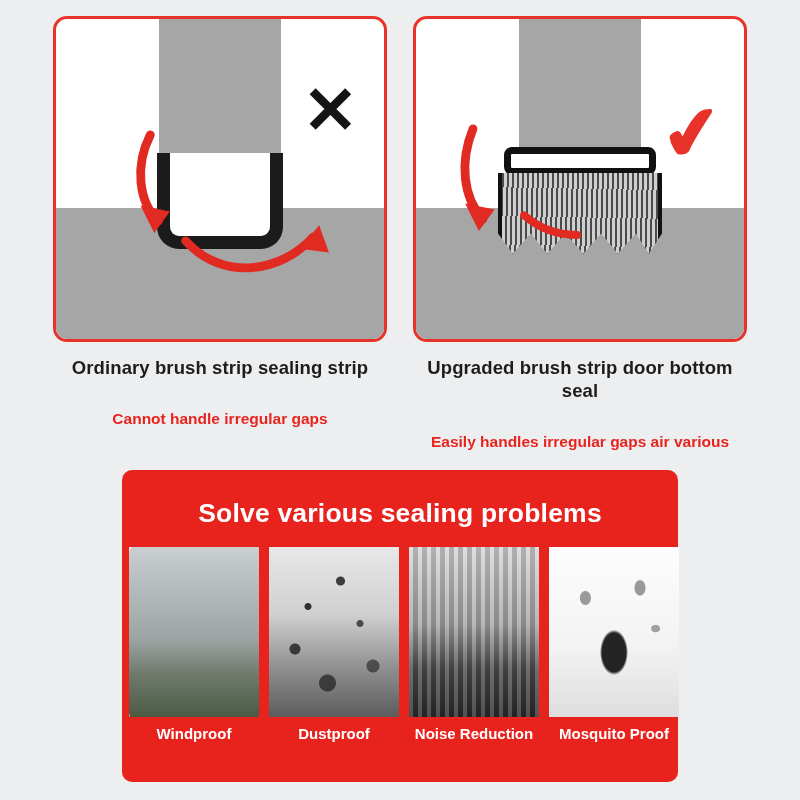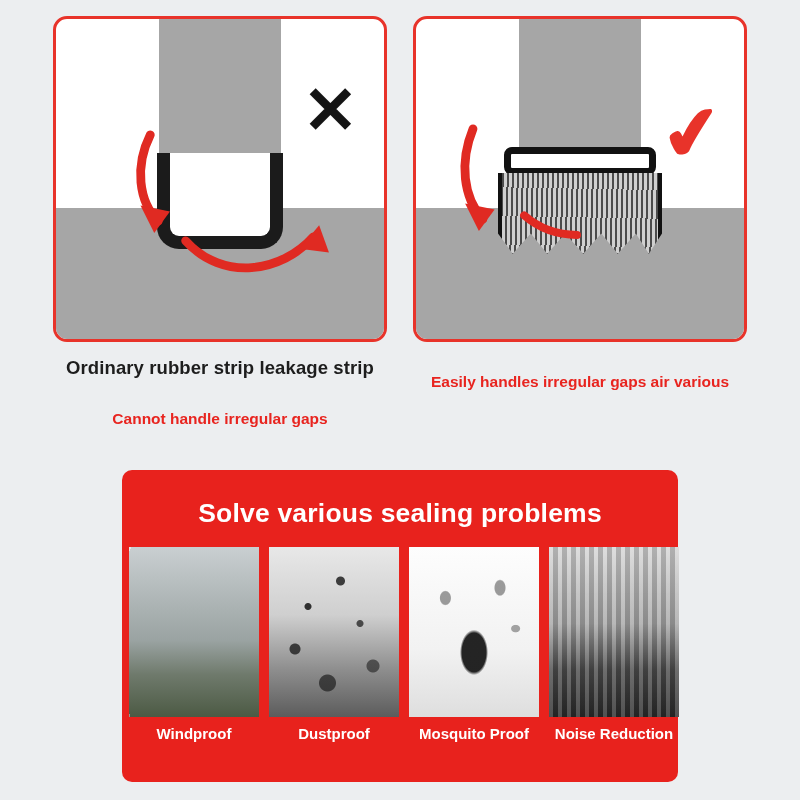--- a/index.html
+++ b/index.html
@@ -247,63 +247,64 @@
         <div class="floor"></div>
         <div class="rubber"></div>
         <svg class="arrow-svg" viewBox="0 0 334 326">
           <path d="M96 118 C80 150 84 186 104 206" stroke="#e02a22" stroke-width="9" fill="none" stroke-linecap="round"></path>
           <polygon points="100,218 86,190 116,196" fill="#e02a22"></polygon>
           <path d="M132 226 C170 268 230 258 262 222" stroke="#e02a22" stroke-width="9" fill="none" stroke-linecap="round"></path>
           <polygon points="268,210 248,234 278,238" fill="#e02a22"></polygon>
         </svg>
         <div class="mark cross">✕</div>
       </div>
-      <div class="caption">Ordinary rubber strip leakage strip</div>
+      <div class="caption">Ordinary brush strip sealing strip</div>
       <div class="subcaption">Cannot handle irregular gaps</div>
     </div>
 
     <div class="col">
       <div class="panel">
         <div class="door"></div>
         <div class="floor"></div>
         <div class="brush-wrap">
           <div class="brush-top"></div>
           <div class="brush-body"></div>
         </div>
         <svg class="arrow-svg" viewBox="0 0 334 326">
           <path d="M58 112 C44 146 48 182 68 204" stroke="#e02a22" stroke-width="9" fill="none" stroke-linecap="round"></path>
           <polygon points="64,216 50,188 80,194" fill="#e02a22"></polygon>
           <path d="M110 200 C126 214 146 220 164 220" stroke="#e02a22" stroke-width="8" fill="none" stroke-linecap="round"></path>
         </svg>
         <div class="mark check">✔</div>
       </div>
+      <div class="caption">Upgraded brush strip door bottom seal</div>
       <div class="subcaption">Easily handles irregular gaps air various</div>
     </div>
   </div>
 
   <div class="card">
     <div class="card-title">Solve various sealing problems</div>
     <div class="tiles">
 
       <div class="tile">
         <div class="thumb t-wind"></div>
         <div class="tile-label">Windproof</div>
       </div>
 
       <div class="tile">
         <div class="thumb t-dust"></div>
         <div class="tile-label">Dustproof</div>
       </div>
 
       <div class="tile">
+        <div class="thumb t-noise"></div>
+        <div class="tile-label">Noise Reduction</div>
+      </div>
+
+      <div class="tile">
         <div class="thumb t-mosq"></div>
         <div class="tile-label">Mosquito Proof</div>
       </div>
 
-      <div class="tile">
-        <div class="thumb t-noise"></div>
-        <div class="tile-label">Noise Reduction</div>
-      </div>
-
     </div>
   </div>
 
 </div>
 
 </body></html>

